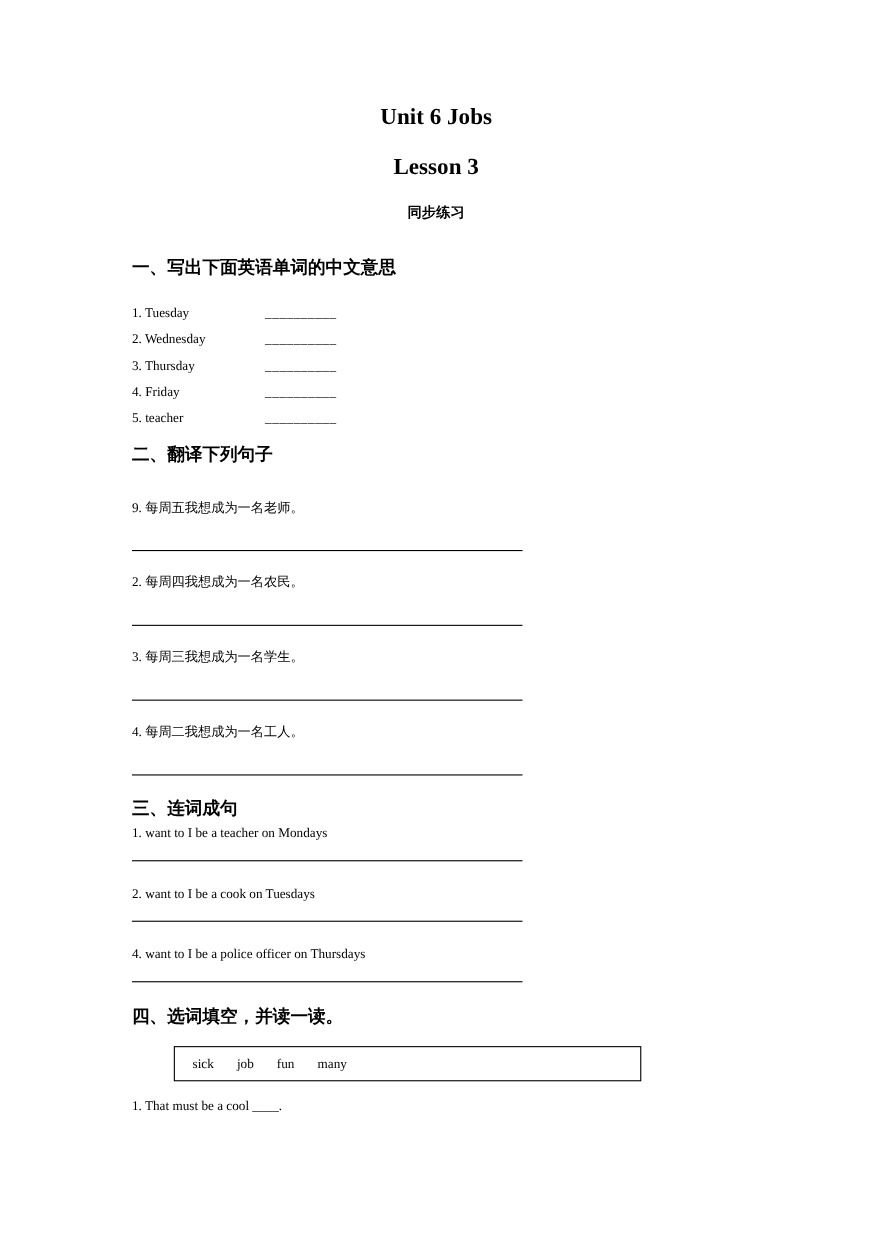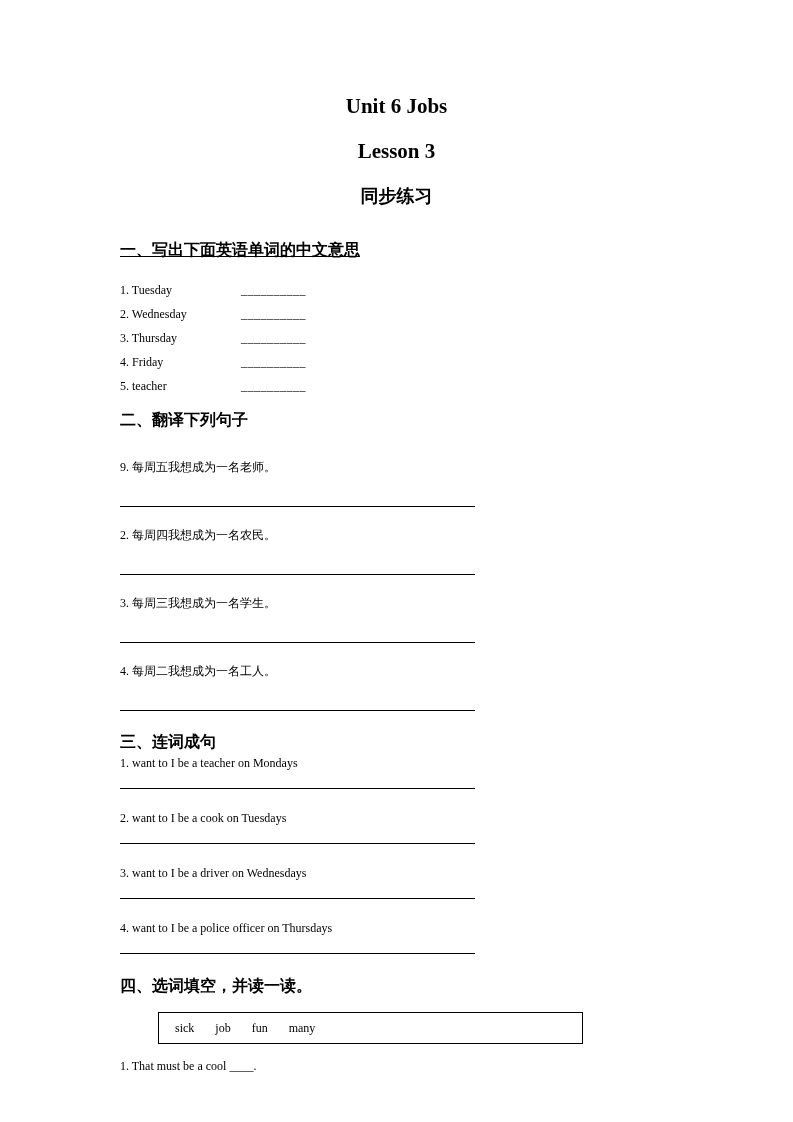--- a/index.html
+++ b/index.html
@@ -15,37 +15,37 @@
     margin: 0 auto;
   }
   .titles { padding-top: 94px; text-align: center; }
   .doc-title {
     font-size: 21px;
     font-weight: bold;
     margin-bottom: 20px;
     font-family: Liberation Serif, serif;
   }
   .doc-subtitle {
-    font-size: 18px;
+    font-size: 13px;
     font-weight: bold;
     font-family: "Liberation Sans", sans-serif;
   }
   .content {
     margin-left: 120px;
     width: 473px;
     font-size: 12px;
     line-height: 1.5;
   }
   .sec-heading {
     font-family: "Liberation Sans", sans-serif;
     font-size: 16px;
     font-weight: bold;
     color: #000;
   }
-  .sec-heading.s1 { margin-top: 30px; margin-bottom: 16px; text-decoration: underline; }
+  .sec-heading.s1 { margin-top: 30px; margin-bottom: 16px; }
   .sec-heading.s2 { margin-top: 10px; margin-bottom: 26px; }
   .sec-heading.s3 { margin-top: 10px; }
   .sec-heading.s4 { margin-top: 18px; margin-bottom: 14px; }
 
   .vocab-list { margin-bottom: 10px; }
   .vocab-item { line-height: 24px; height: 24px; white-space: nowrap; }
   .vocab-label { display: inline-block; width: 118px; }
   .vocab-blank { display: inline-block; letter-spacing: 0.5px; }
 
   .trans-item .trans-text { margin-bottom: 30px; }
@@ -126,24 +126,20 @@
     <div class="sec-heading s3">三、连词成句</div>
     <div class="re-item">
       <div class="re-text">1. want to I be a teacher on Mondays</div>
       <div class="answer-line"></div>
     </div>
     <div class="re-item">
       <div class="re-text">2. want to I be a cook on Tuesdays</div>
       <div class="answer-line"></div>
     </div>
     <div class="re-item">
-      <div class="re-text">3. want to I be a driver on Wednesdays</div>
-      <div class="answer-line"></div>
-    </div>
-    <div class="re-item">
       <div class="re-text">4. want to I be a police officer on Thursdays</div>
       <div class="answer-line"></div>
     </div>
 
     <div class="sec-heading s4">四、选词填空，并读一读。</div>
     <div class="word-bank">
       <span class="bank-word">sick</span>
       <span class="bank-word">job</span>
       <span class="bank-word">fun</span>
       <span class="bank-word">many</span>

